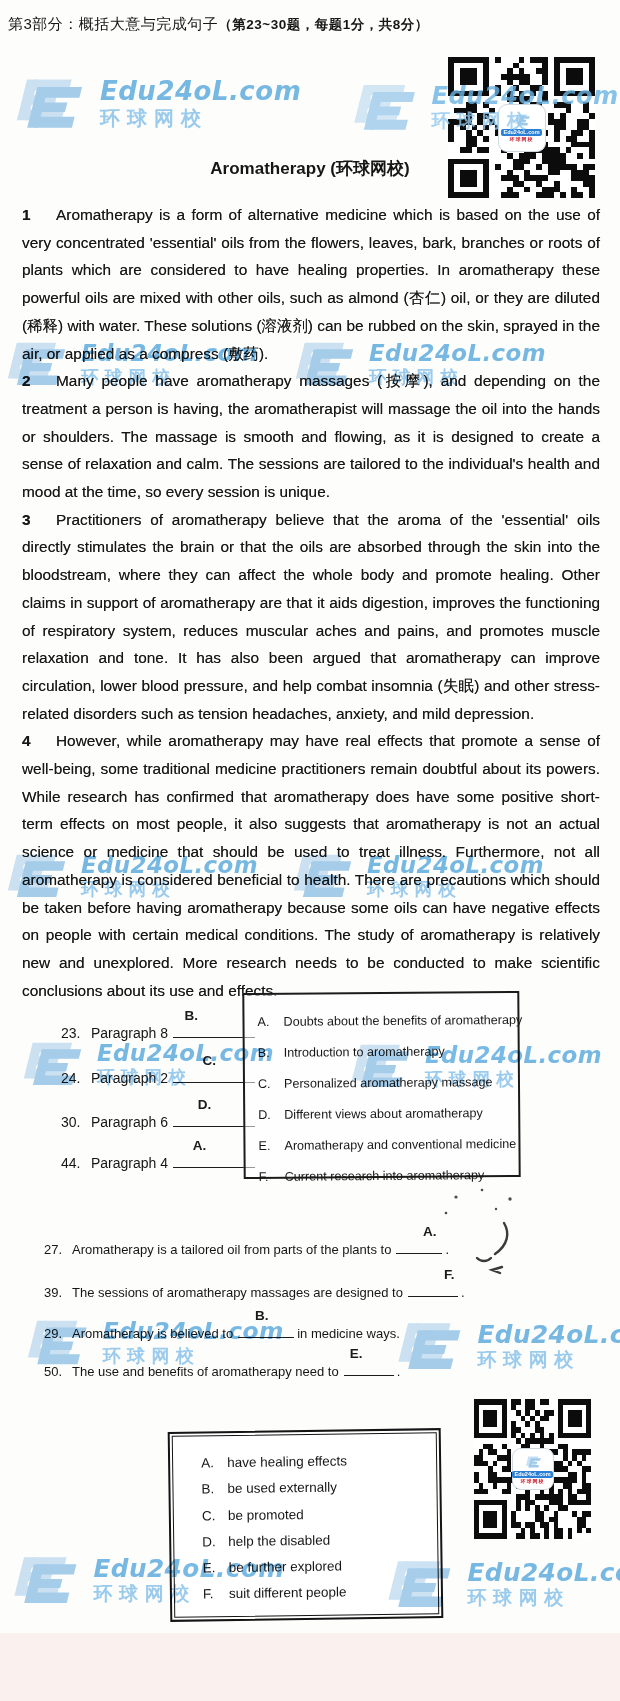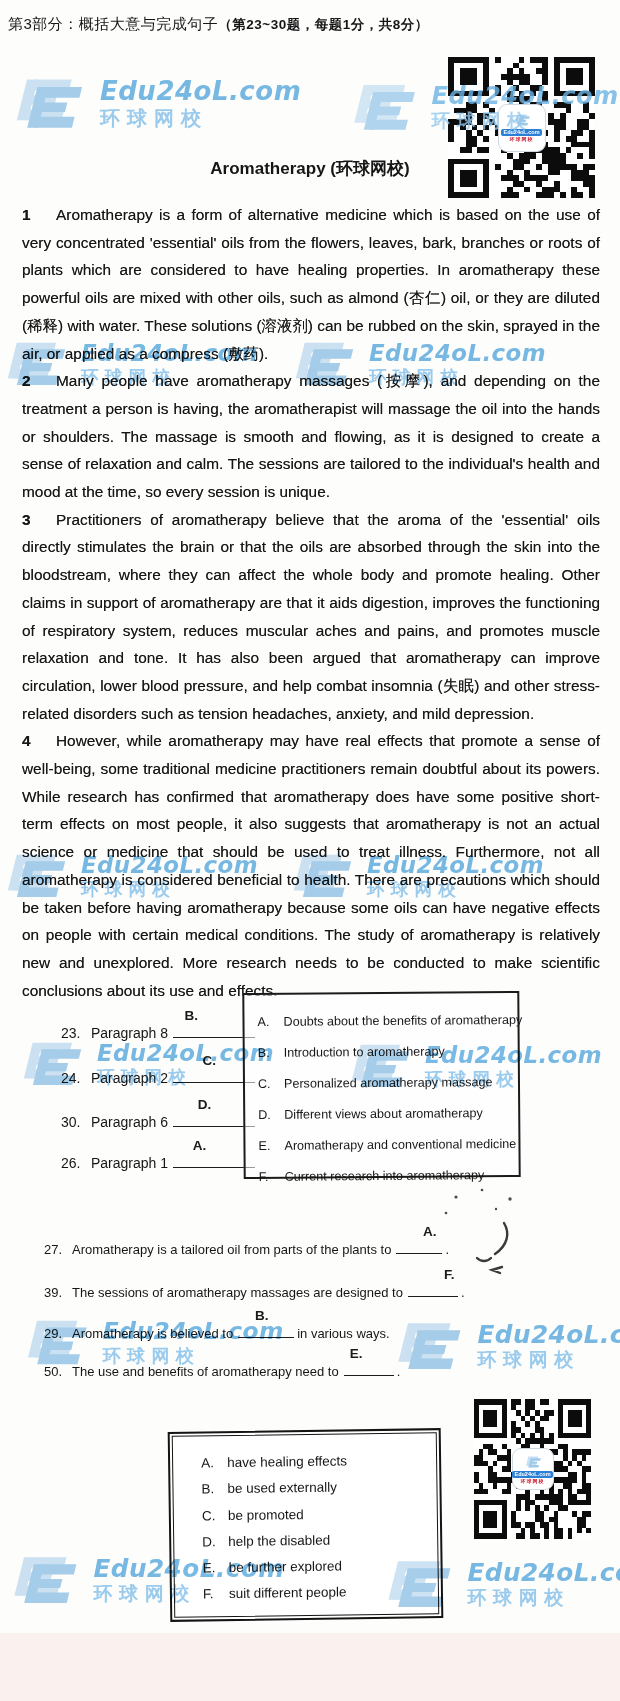--- a/index.html
+++ b/index.html
@@ -109,40 +109,40 @@
   <div class="mq" style="top:1022px">
     <span class="qnum">23.</span><span>Paragraph 8</span><span class="blank" style="width:82px"><span class="ans" style="left:14%">B.</span></span>
   </div>
   <div class="mq" style="top:1067px">
     <span class="qnum">24.</span><span>Paragraph 2</span><span class="blank" style="width:82px"><span class="ans" style="left:36%">C.</span></span>
   </div>
   <div class="mq" style="top:1111px">
     <span class="qnum">30.</span><span>Paragraph 6</span><span class="blank" style="width:82px"><span class="ans" style="left:30%">D.</span></span>
   </div>
   <div class="mq" style="top:1152px">
-    <span class="qnum">26.</span><span>Paragraph 1</span><span class="blank" style="width:82px"><span class="ans" style="left:24%">A.</span></span>
+    <span class="qnum">44.</span><span>Paragraph 4</span><span class="blank" style="width:82px"><span class="ans" style="left:24%">A.</span></span>
   </div>
 
   <div class="optbox1">
     <div class="opt"><span class="opt-letter">A.</span><span>Doubts about the benefits of aromatherapy</span></div>
     <div class="opt"><span class="opt-letter">B.</span><span>Introduction to aromatherapy</span></div>
     <div class="opt"><span class="opt-letter">C.</span><span>Personalized aromatherapy massage</span></div>
     <div class="opt"><span class="opt-letter">D.</span><span>Different views about aromatherapy</span></div>
     <div class="opt"><span class="opt-letter">E.</span><span>Aromatherapy and conventional medicine</span></div>
     <div class="opt"><span class="opt-letter">F.</span><span>Current research into aromatherapy</span></div>
   </div>
 
   <div class="cq" style="top:1238px">
     <span class="qnum">27.</span><span>Aromatherapy is a tailored oil from parts of the plants to</span><span class="blank" style="width:46px"><span class="ans" style="left:58%">A.</span></span><span class="q-after">.</span>
   </div>
   <div class="cq" style="top:1281px">
     <span class="qnum">39.</span><span>The sessions of aromatherapy massages are designed to</span><span class="blank" style="width:50px"><span class="ans" style="left:72%">F.</span></span><span class="q-after">.</span>
   </div>
   <div class="cq" style="top:1322px">
-    <span class="qnum">29.</span><span>Aromatherapy is believed to</span><span class="blank" style="width:56px"><span class="ans" style="left:30%">B.</span></span><span class="q-after">in various ways.</span>
+    <span class="qnum">29.</span><span>Aromatherapy is believed to</span><span class="blank" style="width:56px"><span class="ans" style="left:30%">B.</span></span><span class="q-after">in medicine ways.</span>
   </div>
   <div class="cq" style="top:1360px">
     <span class="qnum">50.</span><span>The use and benefits of aromatherapy need to</span><span class="blank" style="width:50px"><span class="ans" style="left:12%">E.</span></span><span class="q-after">.</span>
   </div>
 
   <div class="optbox2">
     <div class="optbox2-inner">
       <div class="opt"><span class="opt-letter">A.</span><span>have healing effects</span></div>
       <div class="opt"><span class="opt-letter">B.</span><span>be used externally</span></div>
       <div class="opt"><span class="opt-letter">C.</span><span>be promoted</span></div>

